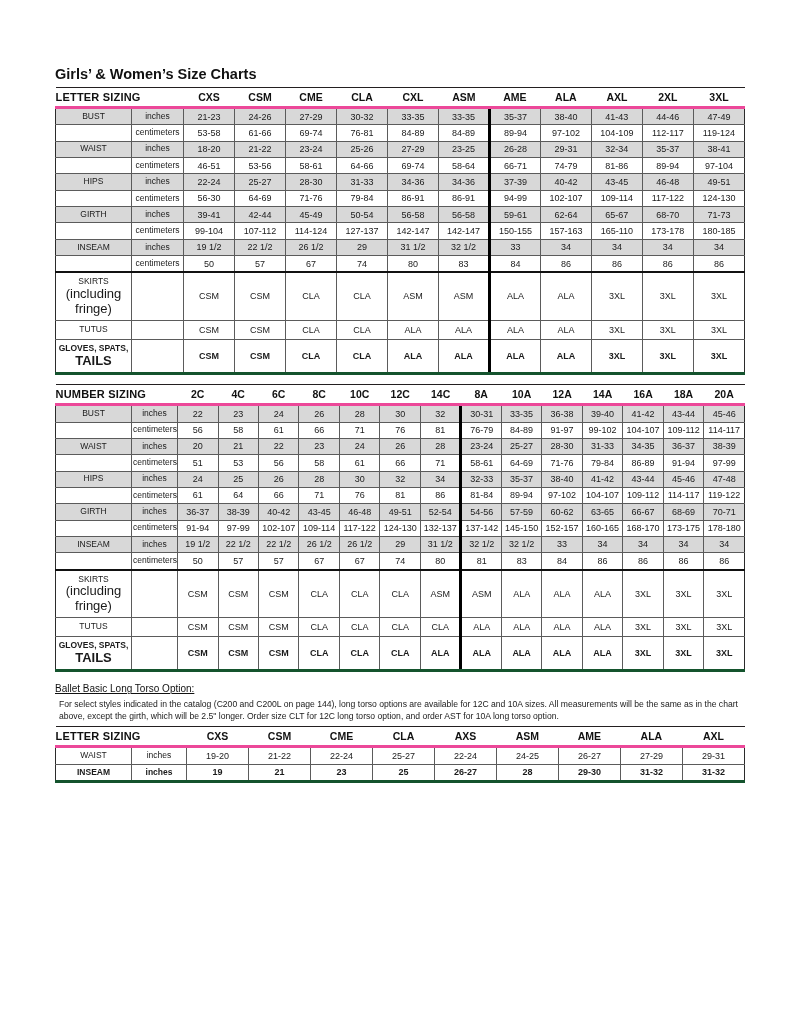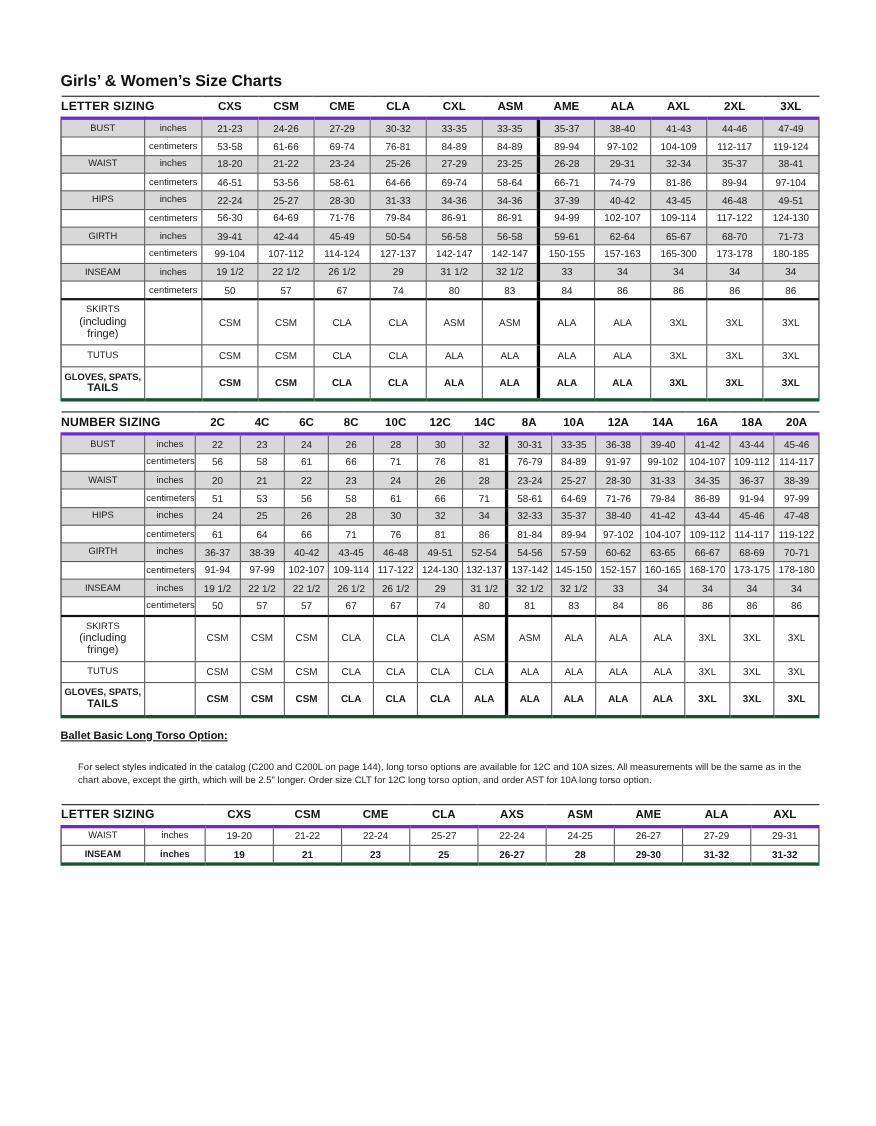--- a/index.html
+++ b/index.html
@@ -17,49 +17,49 @@
   h2.chart-title { margin-top: 15px; margin-bottom: 4px; }
   .title-suffix { font-size: 11.5px; font-weight: bold; margin-left: 2px; }
 
   table.size-table { width: 100%; border-collapse: collapse; table-layout: fixed; }
   table.size-table.t2 { margin-top: 9px; }
 
   .size-table thead th {
     font-size: 10.5px; font-weight: bold; text-align: center;
     padding: 3px 0 3px 0; color: #111;
     border-top: 1px solid #231f20;
-    border-bottom: 3px solid #6d28d9;
+    border-bottom: 3px solid #ec4899;
   }
   .size-table thead th.hdr-label { text-align: left; font-size: 11px; letter-spacing: 0.2px; }
 
   .size-table tbody td {
     font-size: 9px; text-align: center; vertical-align: middle;
     border: 1px solid #5b5b5b;
     padding: 2.5px 1px; line-height: 1.15;
     background: #fff; color: #1a1a1a;
     overflow: hidden; white-space: nowrap;
   }
   .size-table tbody tr.shaded td { background: #d8d8d8; }
   .size-table tbody td.row-label { font-size: 8.5px; white-space: normal; }
   .size-table tbody td.unit-cell { font-size: 8.5px; }
   .size-table tbody tr.group-start td { border-top: 1px solid #1d1d1d; }
   .size-table tbody tr.cat-start td { border-top: 2px solid #111; }
   .size-table tbody td.divider { border-left: 3px solid #000; }
   .size-table tbody td:first-child { border-left: 1.5px solid #2b2b2b; }
   .size-table tbody td:last-child { border-right: 1.5px solid #2b2b2b; }
   .size-table tbody tr.last-row td { border-bottom: 3px solid #14532d; font-weight: bold; }
   .size-table tbody tr.cat-row td { padding: 4px 1px; }
-  .cat-sub { font-size: 10px; line-height: 1.1; }
+  .cat-sub { font-size: 13px; line-height: 1.1; }
 
   .footnote { margin-top: 7px; width: 690px; }
   .footnote-head {
-    font-size: 10px; font-weight: bold; text-decoration: underline;
+    font-size: 10px; font-weight: normal; text-decoration: underline;
     margin: 11px 0 2px 0; color: #111;
   }
-  .footnote-body { font-size: 8.6px; line-height: 1.4; margin: 16px; color: #1a1a1a; }
+  .footnote-body { font-size: 8.6px; line-height: 1.4; margin: 4px; color: #1a1a1a; }
 </style>
 </head>
 <body>
 
 <div class="page">
   <div class="content">
 
     <h1 class="chart-title">Girls’ &amp; Women’s Size Charts</h1>
 
     <table class="size-table t1">
@@ -204,21 +204,21 @@
             <td class="row-label"></td>
             <td class="unit-cell">centimeters</td>
             <td>99-104</td>
             <td>107-112</td>
             <td>114-124</td>
             <td>127-137</td>
             <td>142-147</td>
             <td>142-147</td>
             <td class="divider">150-155</td>
             <td>157-163</td>
-            <td>165-300</td>
+            <td>165-110</td>
             <td>173-178</td>
             <td>180-185</td>
           </tr>
           <tr class="group-start shaded">
             <td class="row-label">INSEAM</td>
             <td class="unit-cell">inches</td>
             <td>19 1/2</td>
             <td>22 1/2</td>
             <td>26 1/2</td>
             <td>29</td>

